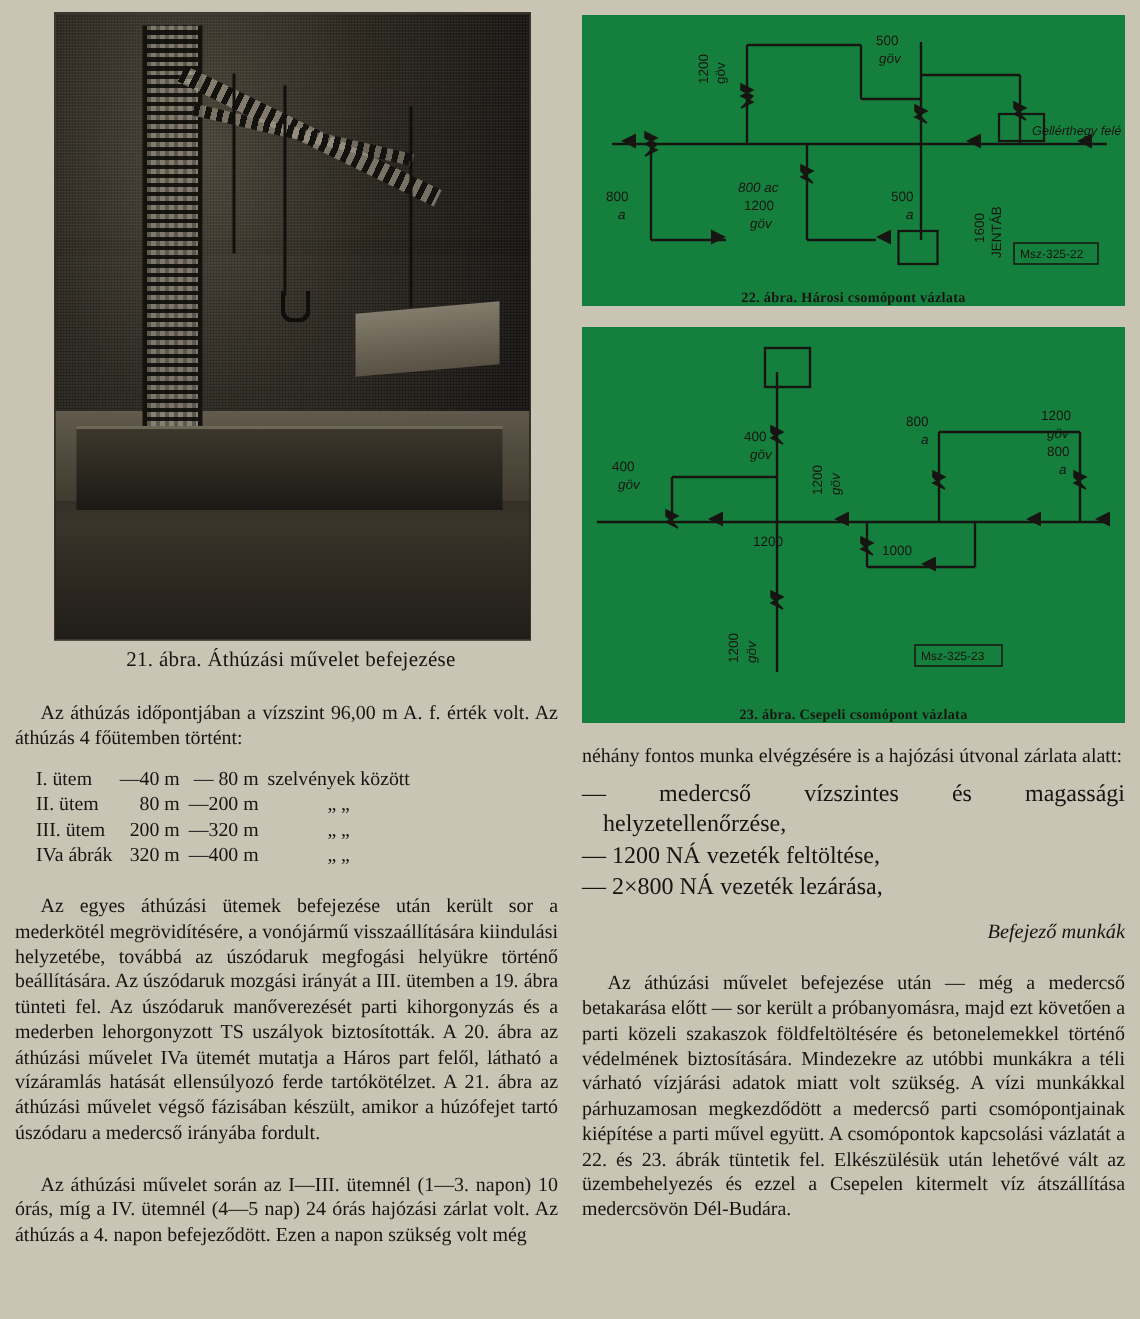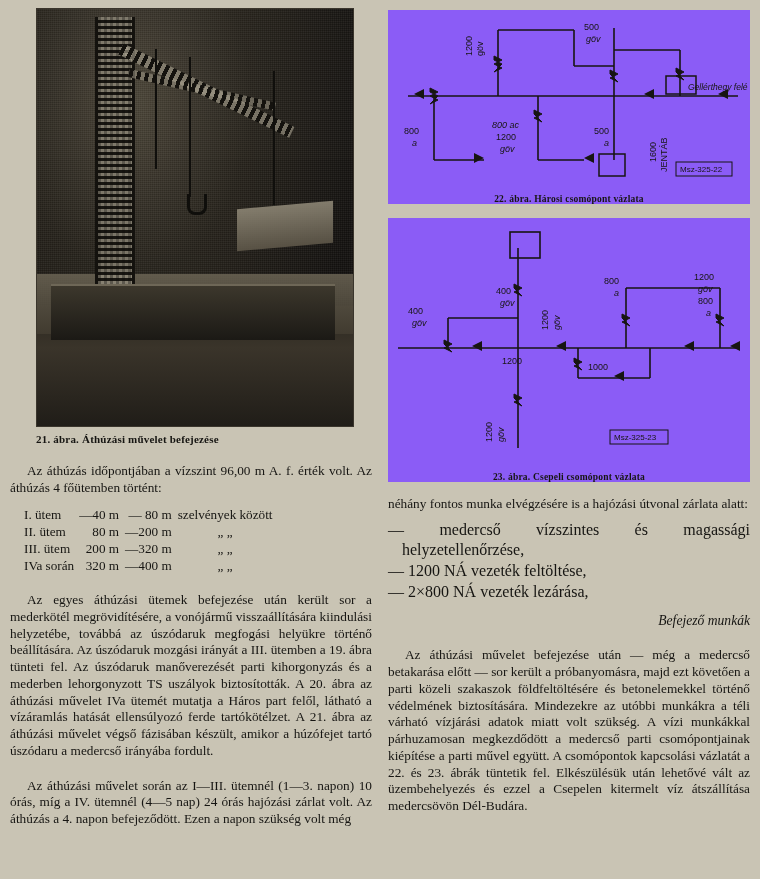--- a/index.html
+++ b/index.html
@@ -109,22 +109,23 @@
     transform: skewY(-5deg);
     opacity: 0.9;
   }
   .photo .hull {
     position: absolute;
     left: 14px; bottom: 86px; width: 284px; height: 54px;
     background: linear-gradient(180deg, #3c372c 0%, #1b1915 100%);
     border-top: 2px solid #6e6757;
   }
   .caption {
-    font-size: 11px;
-    font-weight: bold;
+    text-align: center;
+    font-size: 14px;
+    font-weight: normal;
     margin-top: 6px;
     letter-spacing: 0.2px;
   }
   
   p.body {
     font-size: 13.3px;
     line-height: 1.26;
     text-align: justify;
     margin: 18px 0 0 0;
     text-indent: 17px;
@@ -157,21 +158,21 @@
   h3.sub {
     font-size: 13.6px;
     font-style: italic;
     font-weight: normal;
     margin: 11px 0 0 0;
     text-align: right;
   }
   
   .fig {
     position: relative;
-    background: #8b5cf6;
+    background: #15803d;
     margin-top: 4px;
   }
   .fig svg { display: block; }
   .figcap {
     text-align: center;
     font-size: 9.5px;
     font-weight: bold;
     margin-top: 4px;
     letter-spacing: 0.2px;
   }
@@ -221,21 +222,21 @@
               <td class="num">—200 m</td>
               <td class="c">„         „</td>
             </tr>
             <tr>
               <td>III. ütem</td>
               <td class="num">200 m</td>
               <td class="num">—320 m</td>
               <td class="c">„         „</td>
             </tr>
             <tr>
-              <td>IVa során</td>
+              <td>IVa ábrák</td>
               <td class="num">320 m</td>
               <td class="num">—400 m</td>
               <td class="c">„         „</td>
             </tr>
           </tbody>
         </table>
       </div>
 
       <p class="body">Az egyes áthúzási ütemek befejezése után került sor a mederkötél megrövidítésére, a vonójármű visszaállítására kiindulási helyzetébe, továbbá az úszódaruk megfogási helyükre történő beállítására. Az úszódaruk mozgási irányát a III. ütemben a 19. ábra tünteti fel. Az úszódaruk manőverezését parti kihorgonyzás és a mederben lehorgonyzott TS uszályok biztosították. A 20. ábra az áthúzási művelet IVa ütemét mutatja a Háros part felől, látható a vízáramlás hatását ellensúlyozó ferde tartókötélzet. A 21. ábra az áthúzási művelet végső fázisában készült, amikor a húzófejet tartó úszódaru a medercső irányába fordult.</p>
       <p class="body">Az áthúzási művelet során az I—III. ütemnél (1—3. napon) 10 órás, míg a IV. ütemnél (4—5 nap) 24 órás hajózási zárlat volt. Az áthúzás a 4. napon befejeződött. Ezen a napon szükség volt még</p>

